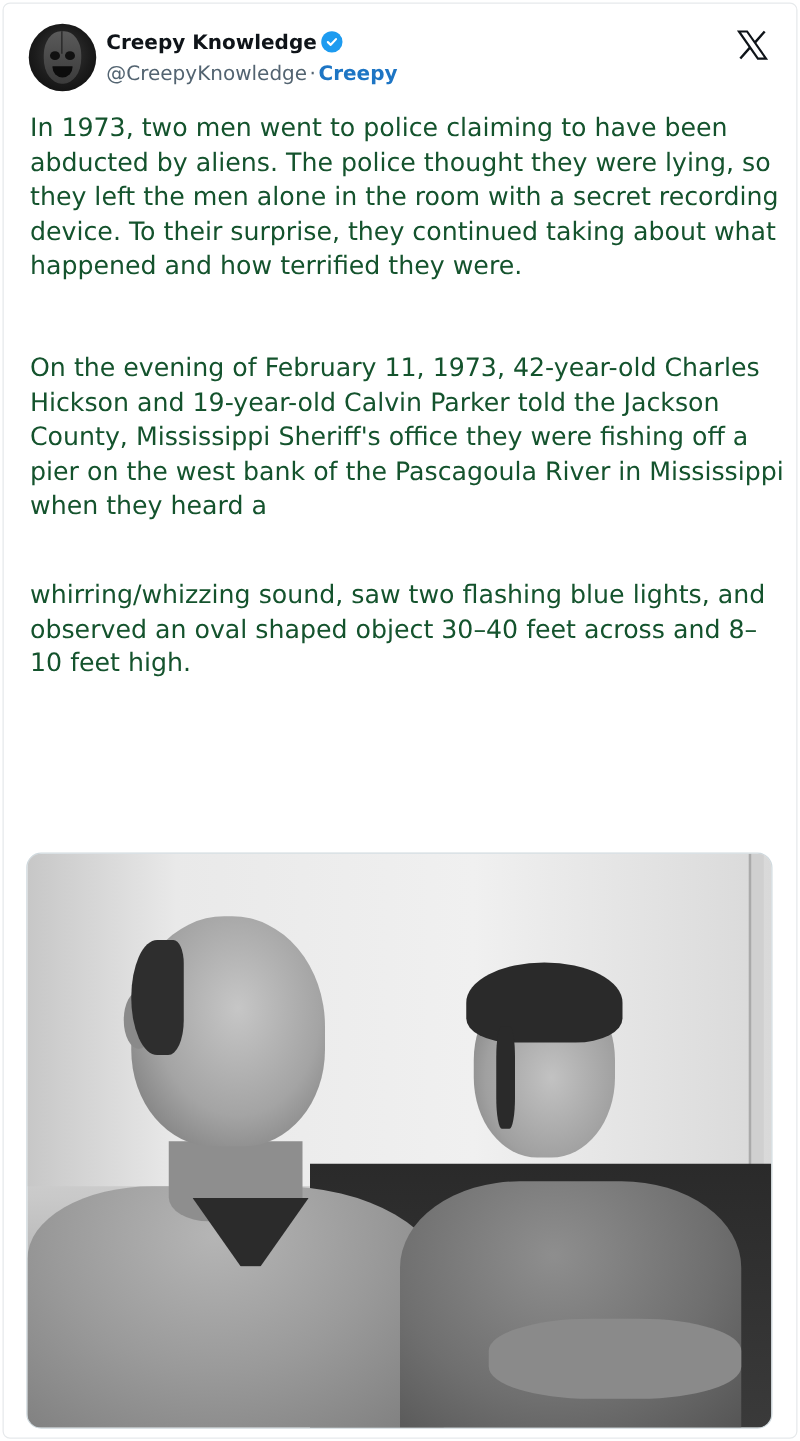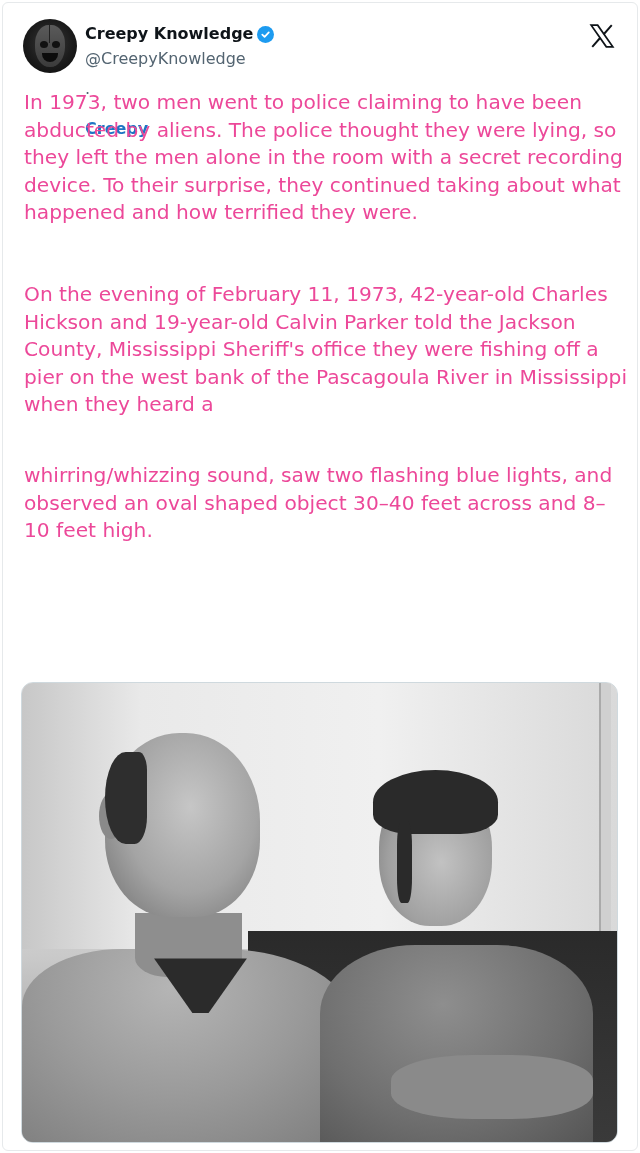--- a/index.html
+++ b/index.html
@@ -19,30 +19,30 @@
     }
     .avatar .face {
       position: absolute; left: 12px; top: 6px; width: 30px; height: 42px; border-radius: 45% 45% 48% 48%;
       background: linear-gradient(#5a5a5a, #3b3b3b);
     }
     .avatar .eye { position: absolute; width: 8px; height: 7px; border-radius: 50%; background: #111; top: 16px; }
     .avatar .eye.l { left: 5px; } .avatar .eye.r { left: 17px; }
     .avatar .mouth { position: absolute; left: 7px; top: 28px; width: 16px; height: 9px; border-radius: 0 0 10px 10px; background: #0c0c0c; }
     .avatar .seam { position: absolute; left: 14px; top: 0; width: 1px; height: 18px; background: #222; }
 
-    .name-row { position: absolute; left: 62px; top: 7px; display: flex; align-items: flex-end; gap: 4px; }
+    .name-row { position: absolute; left: 62px; top: 7px; display: flex; align-items: center; gap: 4px; }
     .display-name { font-weight: bold; font-size: 16px; color: #0f1419; }
     .verified {
       width: 17px; height: 17px; border-radius: 50%; background: #1d9bf0;
       display: inline-flex; align-items: center; justify-content: center;
     }
-    .handle-row { position: absolute; left: 62px; top: 32px; font-size: 16px; color: #536471; display: flex; gap: 16px; flex-direction: column; }
+    .handle-row { position: absolute; left: 62px; top: 32px; font-size: 16px; color: #536471; display: flex; gap: 2px; }
     .follow { color: #1d75c4; font-weight: bold; }
     .x-logo { position: absolute; right: 8px; top: 6px; width: 26px; height: 26px; }
-    .para { position: absolute; left: 21px; width: 606px; font-size: 20.2px; line-height: 27.6px; color: #ec4899; }
+    .para { position: absolute; left: 21px; width: 606px; font-size: 20.2px; line-height: 27.6px; color: #14532d; }
 
     .photo {
       position: absolute; left: 21px; top: 682px; width: 597px; height: 461px;
       border-radius: 12px; overflow: hidden;
       background: linear-gradient(180deg, #e8e8e8 0%, #dcdcdc 40%, #c9c9c9 60%, #8a8a8a 100%);
       border: 1px solid #cfd9de;
     }
     .photo .wall { position: absolute; left: 0; top: 0; width: 100%; height: 58%;
       background: linear-gradient(90deg, #c7c7c7 0%, #e9e9e9 20%, #f0f0f0 60%, #d9d9d9 100%); }
     .photo .couch { position: absolute; left: 38%; top: 54%; width: 62%; height: 46%;

